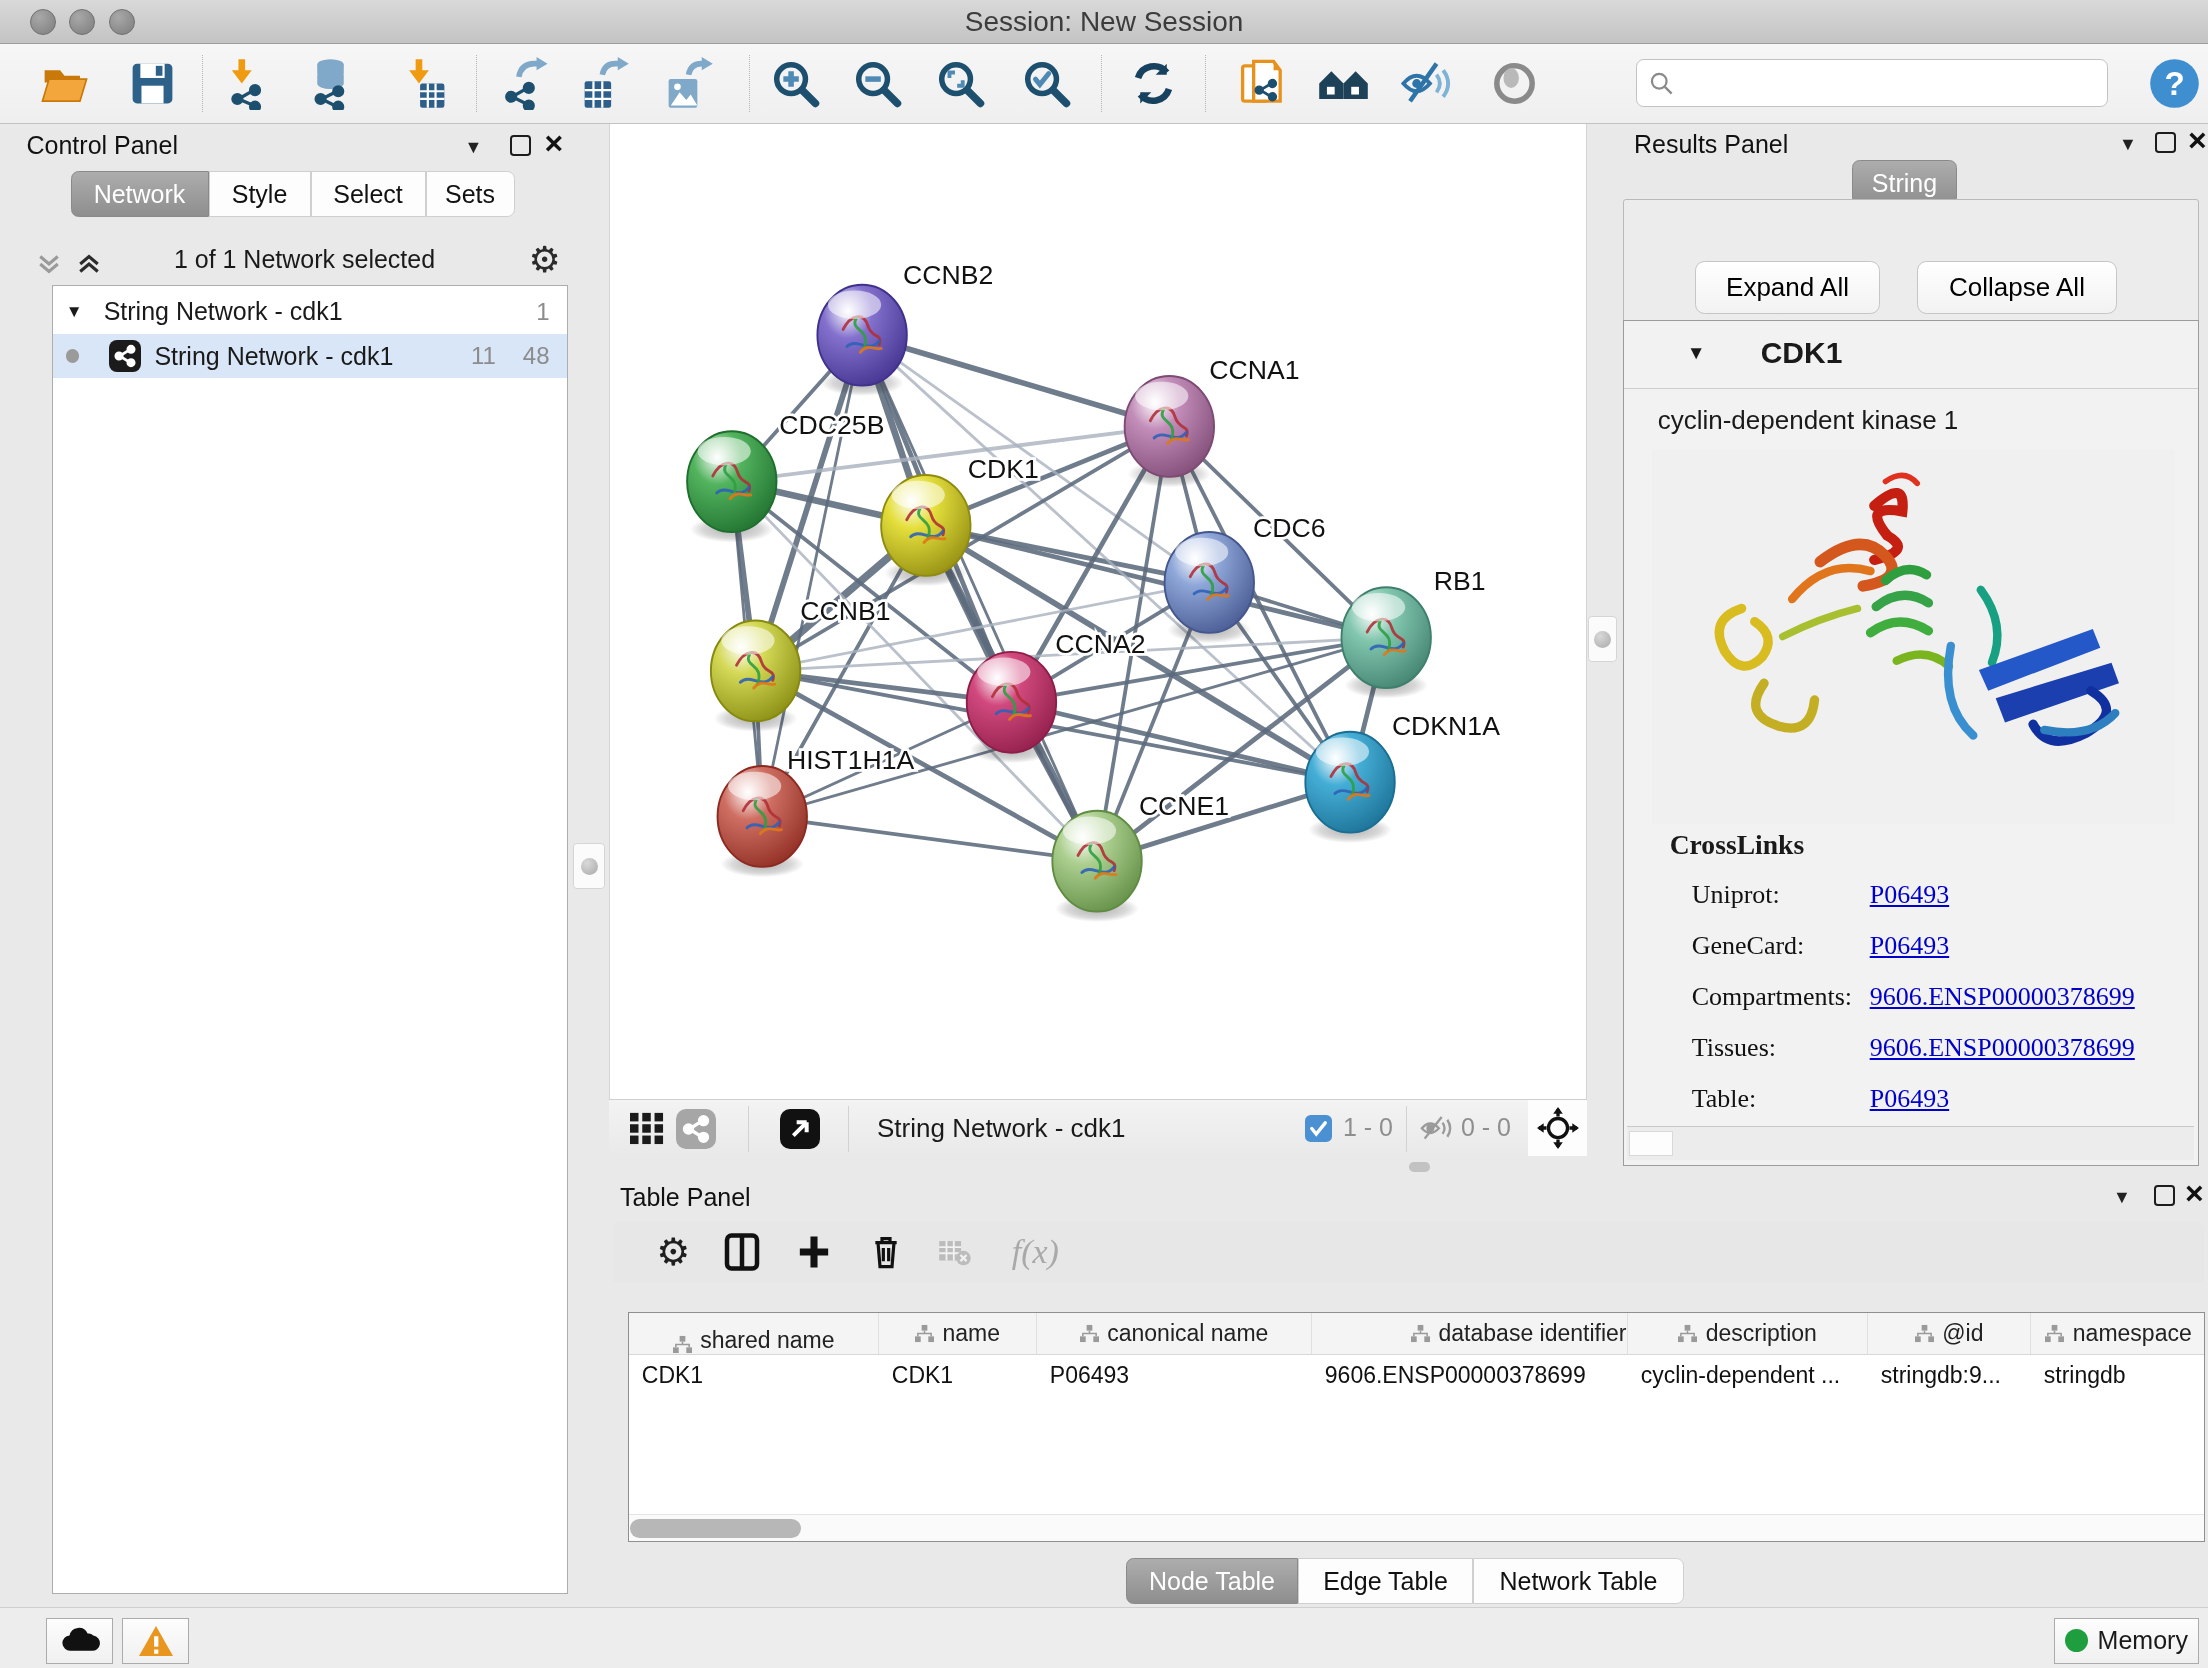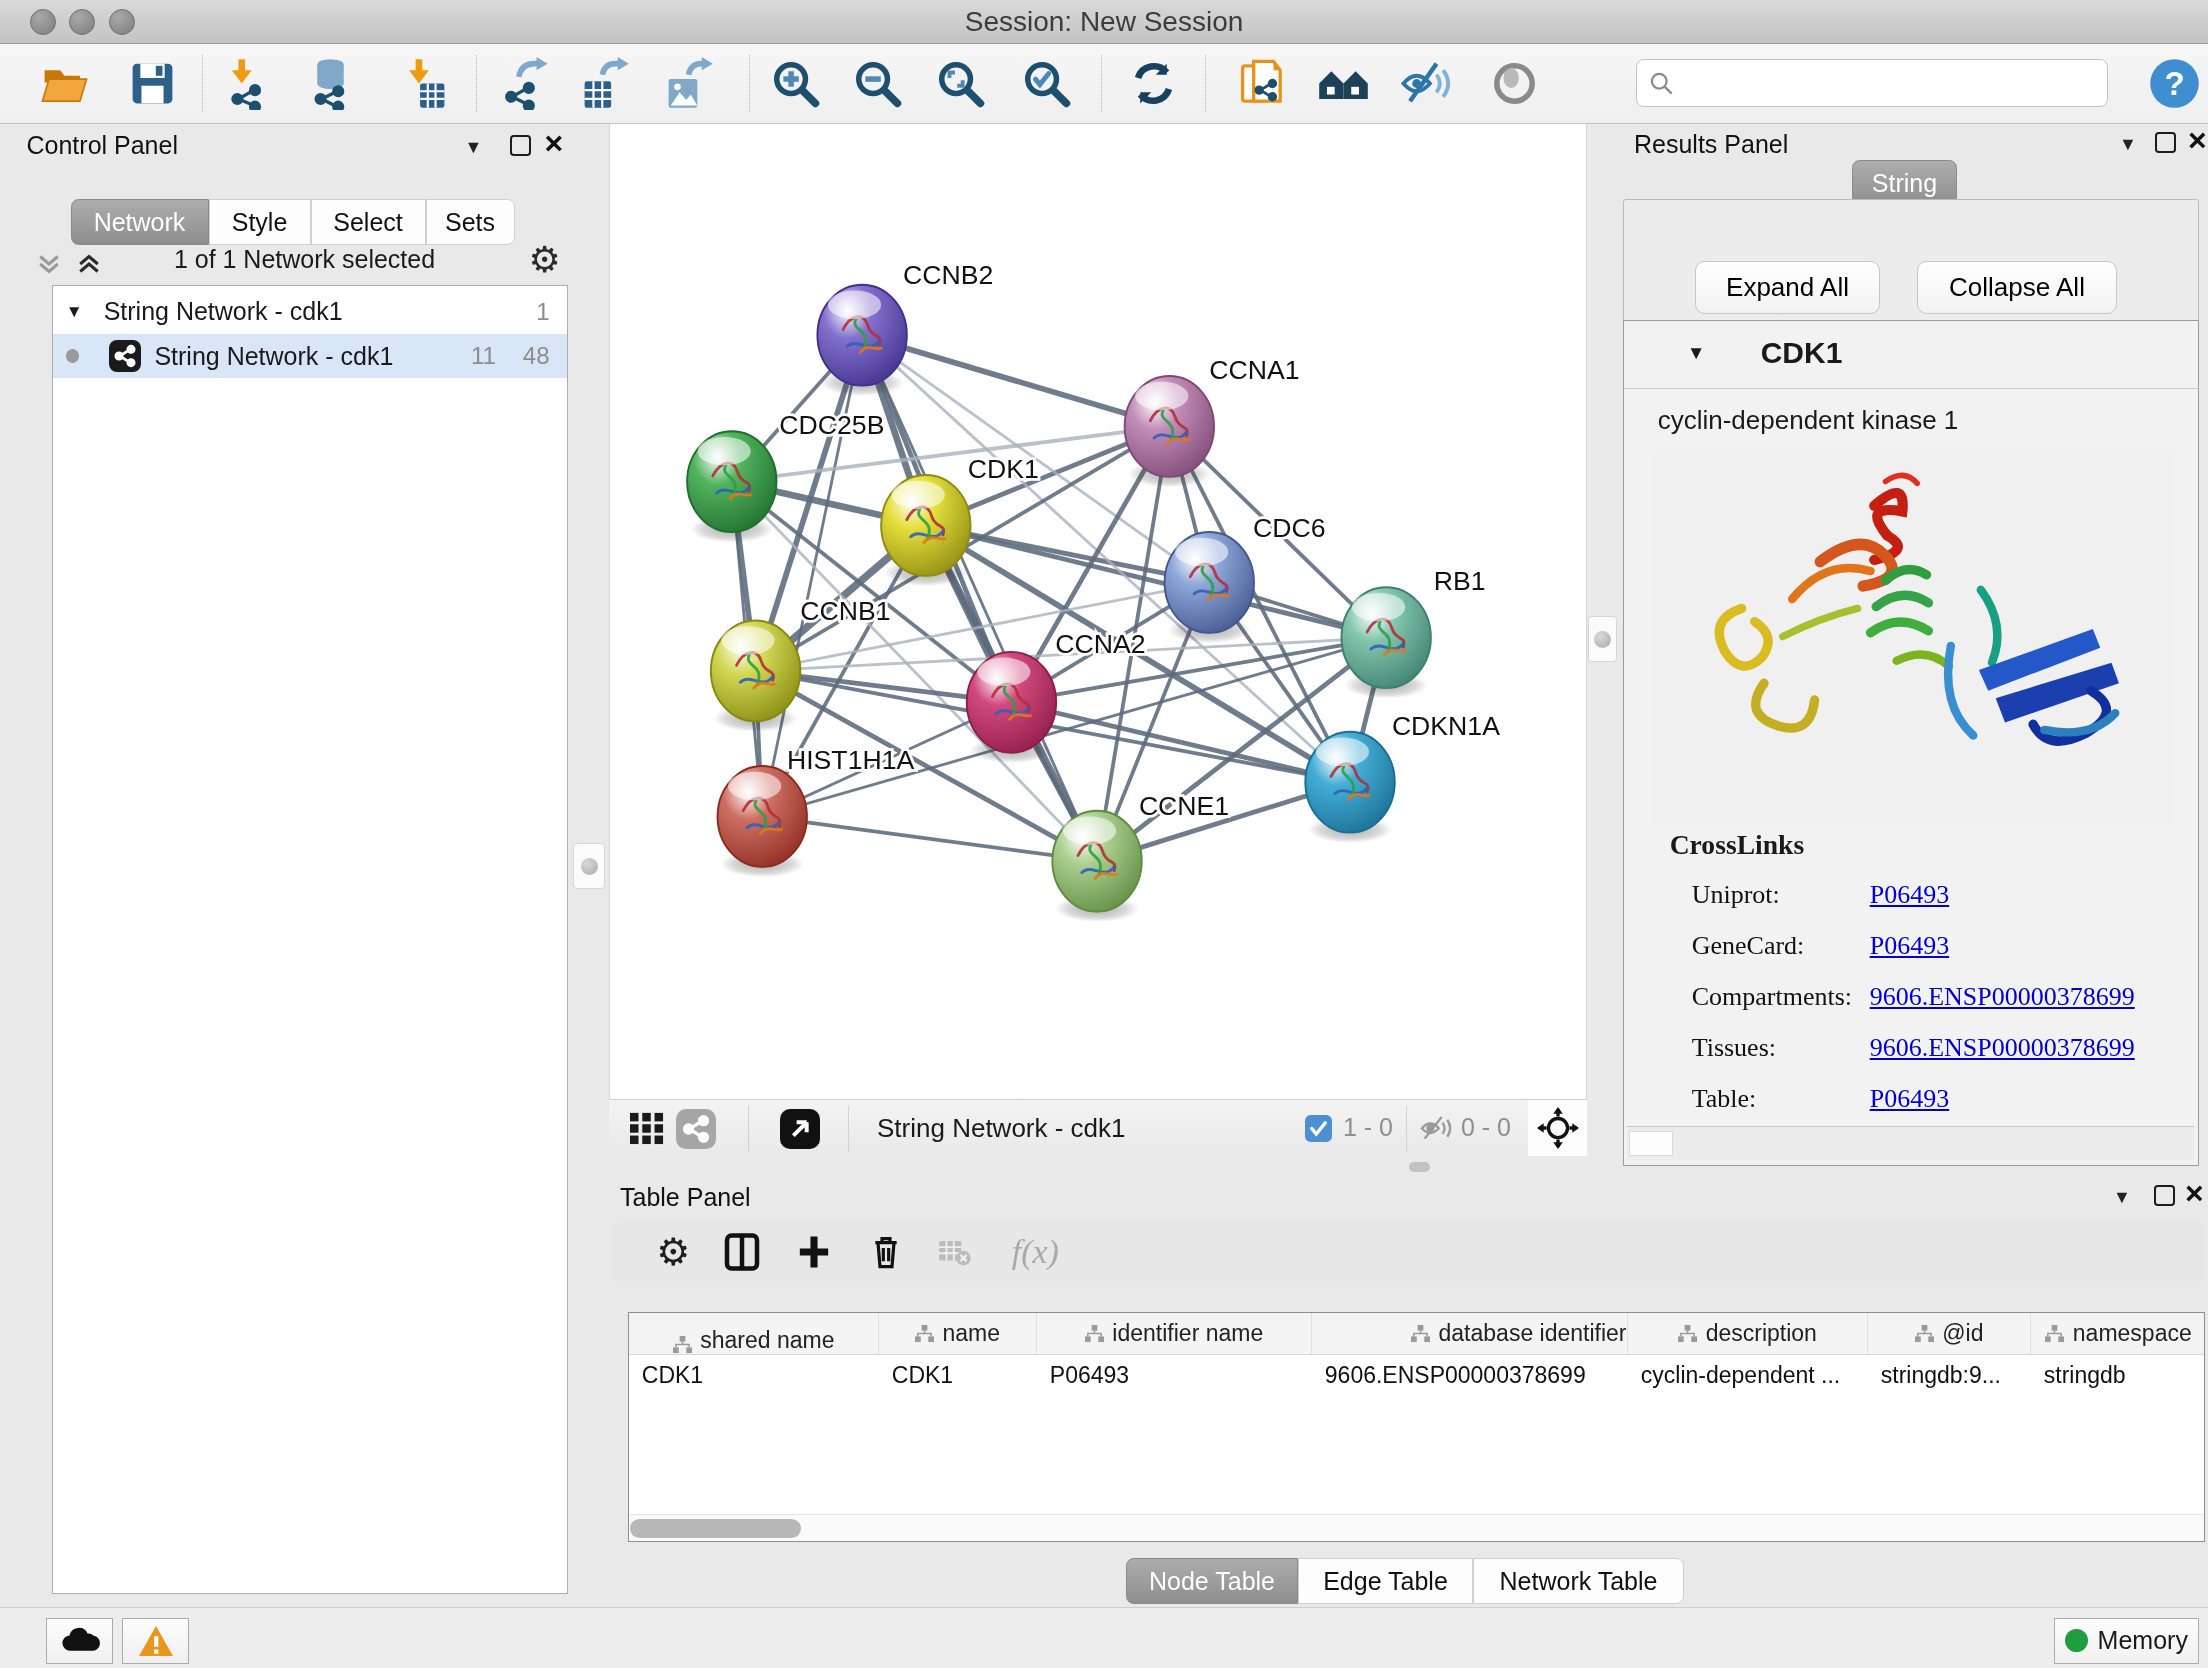--- a/index.html
+++ b/index.html
@@ -28,21 +28,21 @@
   .pc-tri { font-size:18px; color:#222; cursor:pointer; }
   .pc-box { width:21px; height:21px; border:2.9px solid #1c1c1c; border-radius:3.8px; display:inline-block; cursor:pointer; }
   .pc-x { font-size:32px; font-weight:bold; color:#111; line-height:21px; cursor:pointer; }
   .tab { display:inline-block; text-align:center; font-size:25px; line-height:44px; height:46px;
     background:#fdfdfd; border:1px solid #cfcfcf; color:#111; cursor:pointer; }
   .tab.sel { background:linear-gradient(#adadad,#8e8e8e); color:#fff; border-color:#8a8a8a; }
 
   
   #control-panel { left:9.5px; top:127px; width:561px; height:1472px; }
   #cp-tabs .tab:first-child { border-radius:7.6px 0 0 7.6px; }
-  #cp-tabs .tab:last-child { border-radius:0 7.6px 7.6px 0;margin-top:28px; }
+  #cp-tabs .tab:last-child { border-radius:0 7.6px 7.6px 0; }
   #cp-list { position:absolute; left:42px; top:158px; width:516px; height:1309px; background:#fff; border:1px solid #adadad; }
   .tree-row { position:absolute; left:0; width:100%; height:44px; display:flex; align-items:center; font-size:25px; }
   .tree-count { color:#8c8c8c; font-size:24px; }
 
   
   .grip-box { position:absolute; background:#fbfbfb; border:1px solid #d5d5d5; border-radius:3.8px;
     display:flex; align-items:center; justify-content:center; }
   .grip-dot { width:17px; height:17px; border-radius:50%;
     background:radial-gradient(circle at 35% 30%, #d9d9d9, #a9a9a9); }
   .grip-pill { position:absolute; width:21px; height:9.5px; border-radius:4.8px; background:#c2c2c2; }
@@ -765,21 +765,21 @@
         </div>
         <div class="th" style="width: 275px;">
           <svg width="21" height="19" viewBox="0 0 22 20">
             <g fill="#9a9a9a">
               <rect x="8" y="1" width="6" height="6"></rect>
               <rect x="1" y="13" width="6" height="6"></rect>
               <rect x="15" y="13" width="6" height="6"></rect>
               <path d="M11 7 v3 M4 13 v-3 h14 v3" stroke="#9a9a9a" stroke-width="1.6" fill="none"></path>
             </g>
           </svg>
-          <span>identifier name</span>
+          <span>canonical name</span>
         </div>
         <div class="th" style="width: 316px; justify-content: flex-end;">
           <svg width="21" height="19" viewBox="0 0 22 20">
             <g fill="#9a9a9a">
               <rect x="8" y="1" width="6" height="6"></rect>
               <rect x="1" y="13" width="6" height="6"></rect>
               <rect x="15" y="13" width="6" height="6"></rect>
               <path d="M11 7 v3 M4 13 v-3 h14 v3" stroke="#9a9a9a" stroke-width="1.6" fill="none"></path>
             </g>
           </svg>

